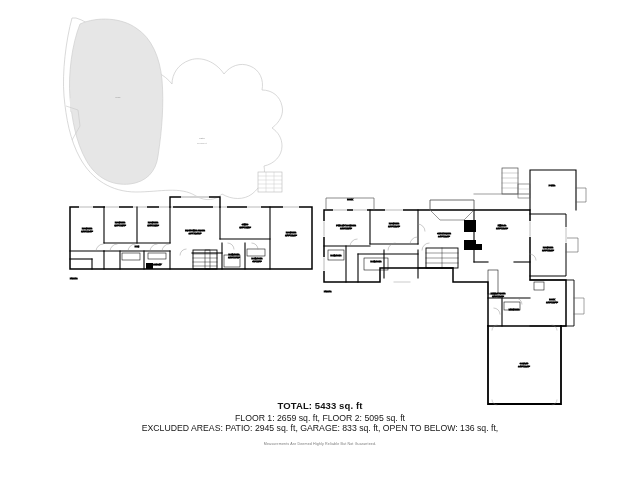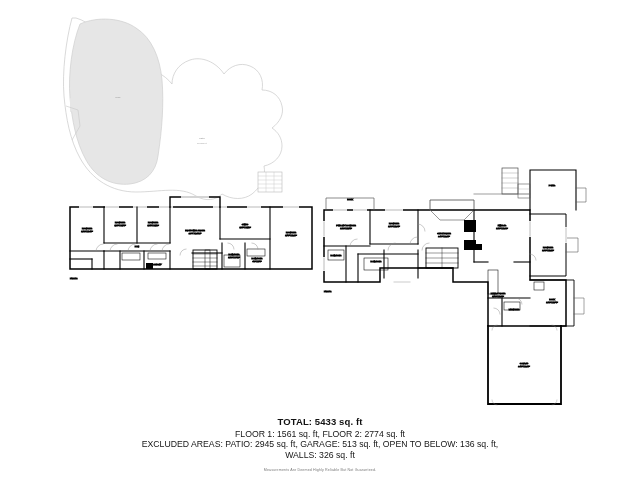--- a/index.html
+++ b/index.html
@@ -8,21 +8,21 @@
     font-family:"Liberation Sans", sans-serif;
     -webkit-font-smoothing:antialiased;
   }
   #sheet{position:absolute;inset:0;background:#fff;}
   svg{display:block;}
   .plan-svg{position:absolute;top:0;left:0;}
 
   
   #summary{
     position:absolute;left:0;right:0;top:400px;
-    text-align:center;color:#121212;margin-top:16px;
+    text-align:center;color:#121212;
   }
   #summary .total{
     font-size:9.5px;font-weight:bold;letter-spacing:.1px;
     line-height:11.5px;margin:0 0 1px 0;
   }
   #summary .line{
     font-size:8.7px;line-height:10.6px;margin:0;color:#151515;
     white-space:nowrap;
   }
   #summary .disclaimer{
@@ -337,19 +337,18 @@
         <text class="rname" x="58" y="104" text-anchor="middle">Bathroom</text>
         <text class="rname" x="196" y="152" text-anchor="middle">Mudroom</text>
       </g>
 
       <text class="flabel" x="6" y="134">Floor 1</text>
     </g>
   </svg>
 
   <div id="summary">
     <p class="total">TOTAL: 5433 sq. ft</p>
-    <p class="line">FLOOR 1: 1561 sq. ft, FLOOR 2: 2774 sq. ft</p>
-    <p class="line">EXCLUDED AREAS: PATIO: 2945 sq. ft, GARAGE: 513 sq. ft, OPEN TO BELOW: 136 sq. ft,</p>
-    <p class="line">WALLS: 326 sq. ft</p>
+    <p class="line">FLOOR 1: 2659 sq. ft, FLOOR 2: 5095 sq. ft</p>
+    <p class="line">EXCLUDED AREAS: PATIO: 2945 sq. ft, GARAGE: 833 sq. ft, OPEN TO BELOW: 136 sq. ft,</p>
     <p class="disclaimer">Measurements Are Deemed Highly Reliable But Not Guaranteed.</p>
   </div>
 
 </div>
 
 </body></html>

